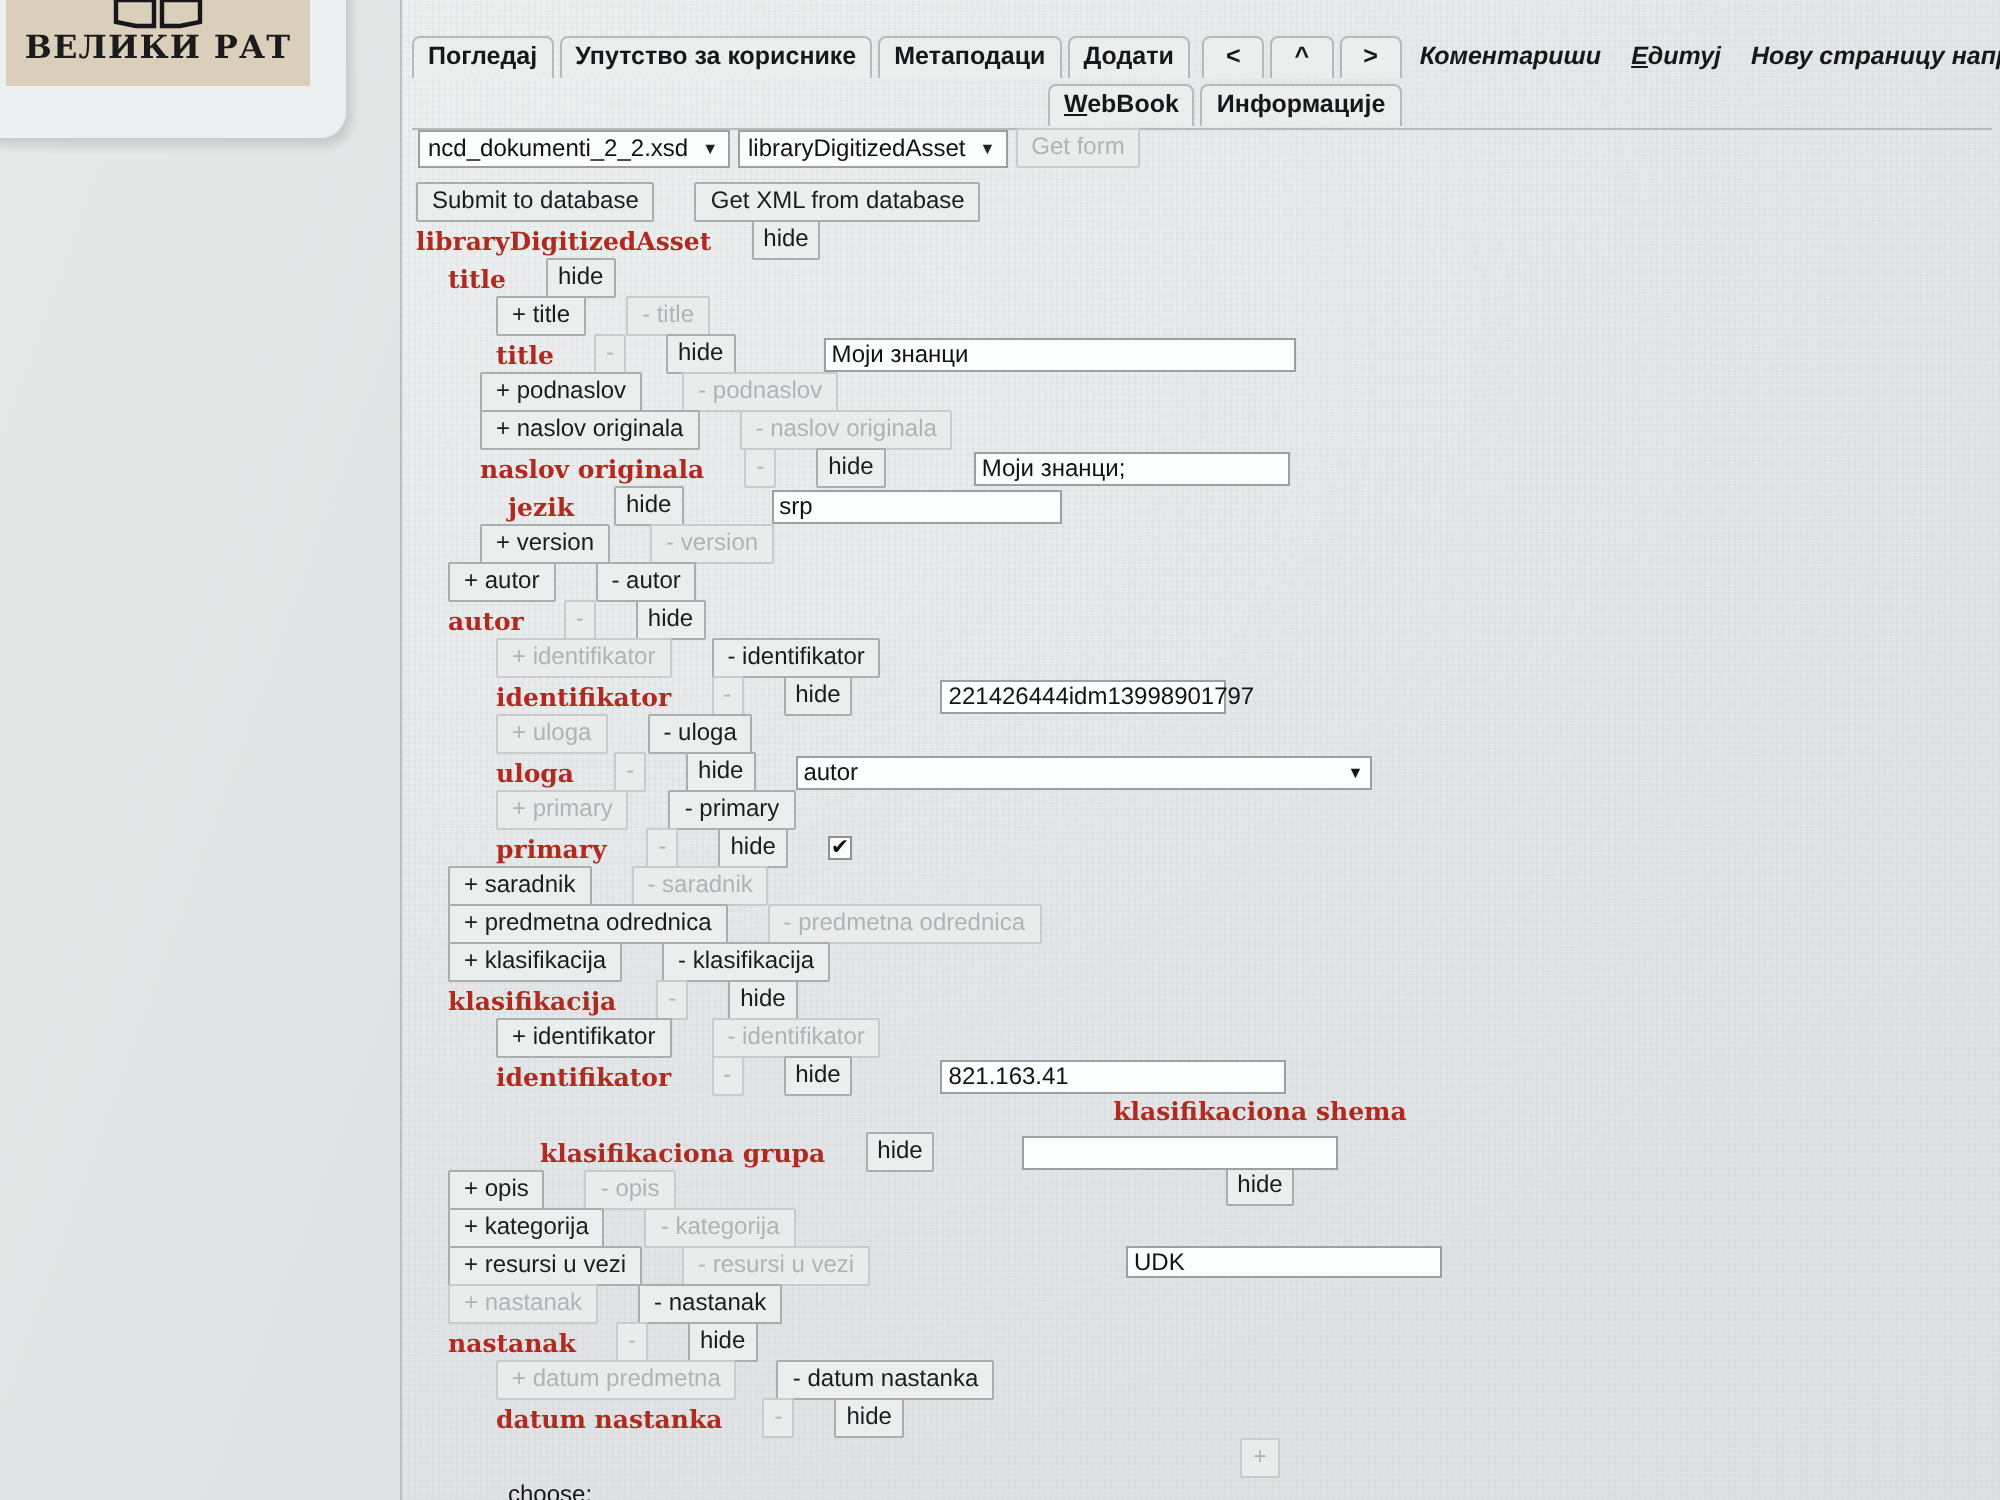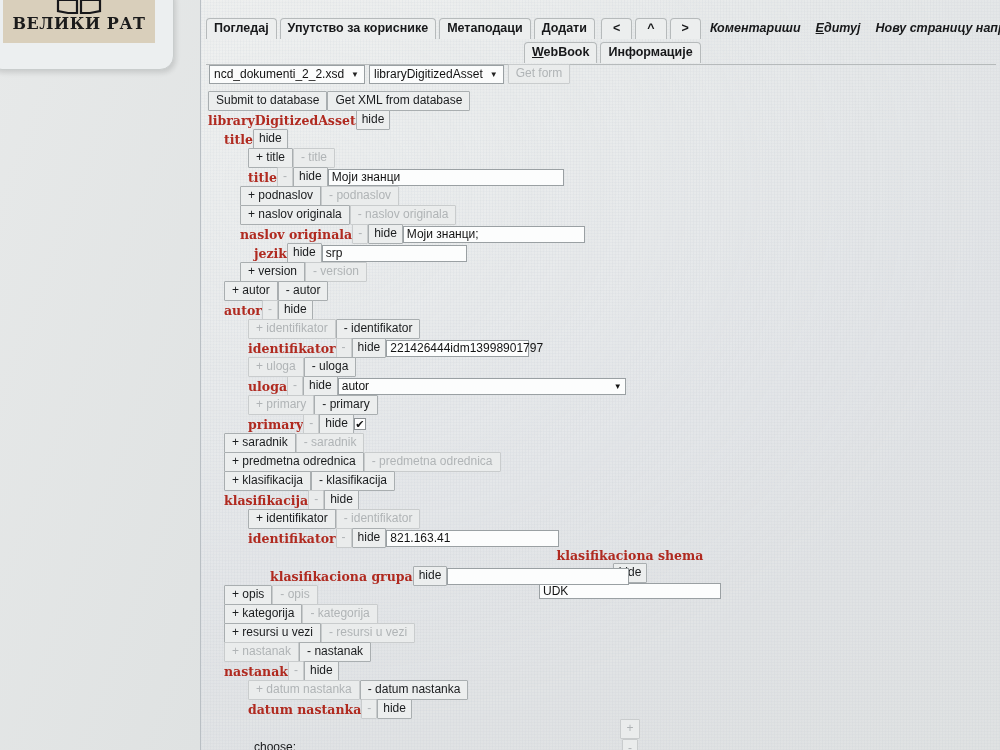--- a/index.html
+++ b/index.html
@@ -135,43 +135,44 @@
 
   
   #form {
     position: absolute; left: 208px; top: 92px;
     width: 790px;
     z-index: 3;
     font-size: 12px;
   }
   .row {
     display: flex; align-items: center;
-    gap: 0;
+    gap: 20px;
     height: 18px;
     margin-bottom: 1px;
     white-space: nowrap;
   }
   .lbl {
     color: #b02a20;
     font-weight: 700;
     font-size: 12.5px;
     font-family: "DejaVu Serif", serif;
   }
   .btn.mini { padding: 1px 5px 2px 5px; min-width: 15px; text-align: center; }
   .txt {
     background: #fcfdfd;
     border: 1px solid #9aa0a3;
     height: 17px;
     font-size: 12px;
     color: #131313;
     padding: 0 3px;
     display: flex; align-items: center;
     font-family: "Liberation Sans", sans-serif;
-  }
-  .txt.w-md { width: 182px; }
+    margin-left: 24px;
+  }
+  .txt.w-md { width: 158px; }
   .txt.w-lg { width: 173px; }
   .txt.w-xl { width: 236px; }
   .txt.w-id { width: 143px; }
   .txt.w-vlg { width: 145px; }
   .dd {
     background: #fcfdfd;
     border: 1px solid #9aa0a3;
     height: 17px; width: 288px;
     font-size: 12px; color: #131313;
     padding: 0 3px;
@@ -395,21 +396,21 @@
     <div class="row ind1">
       <div class="btn disabled">+ nastanak</div>
       <div class="btn">- nastanak</div>
     </div>
     <div class="row ind1">
       <span class="lbl">nastanak</span>
       <div class="btn mini disabled">-</div>
       <div class="btn mini">hide</div>
     </div>
     <div class="row ind3">
-      <div class="btn disabled">+ datum nastanka</div>
+      <div class="btn disabled">+ datum predmetna</div>
       <div class="btn">- datum nastanka</div>
     </div>
     <div class="row ind3">
       <span class="lbl">datum nastanka</span>
       <div class="btn mini disabled">-</div>
       <div class="btn mini">hide</div>
     </div>
 
     <div class="row ind5">
       <div class="btn mini disabled">+</div>

